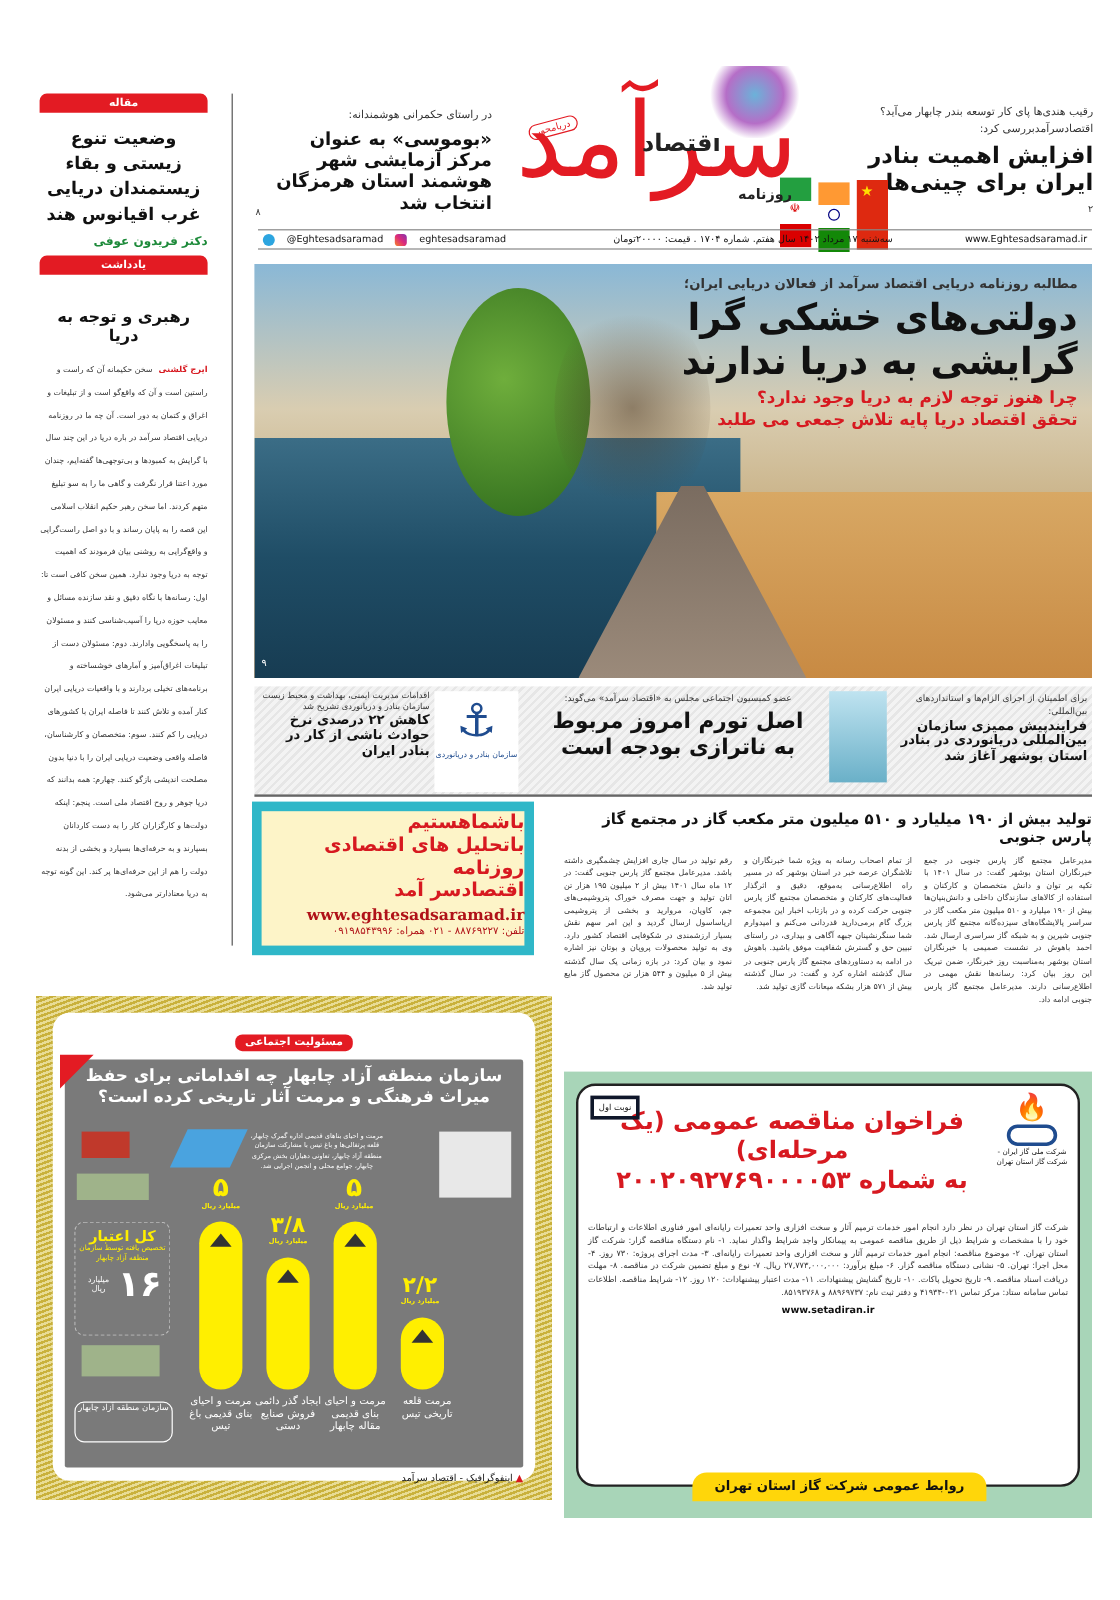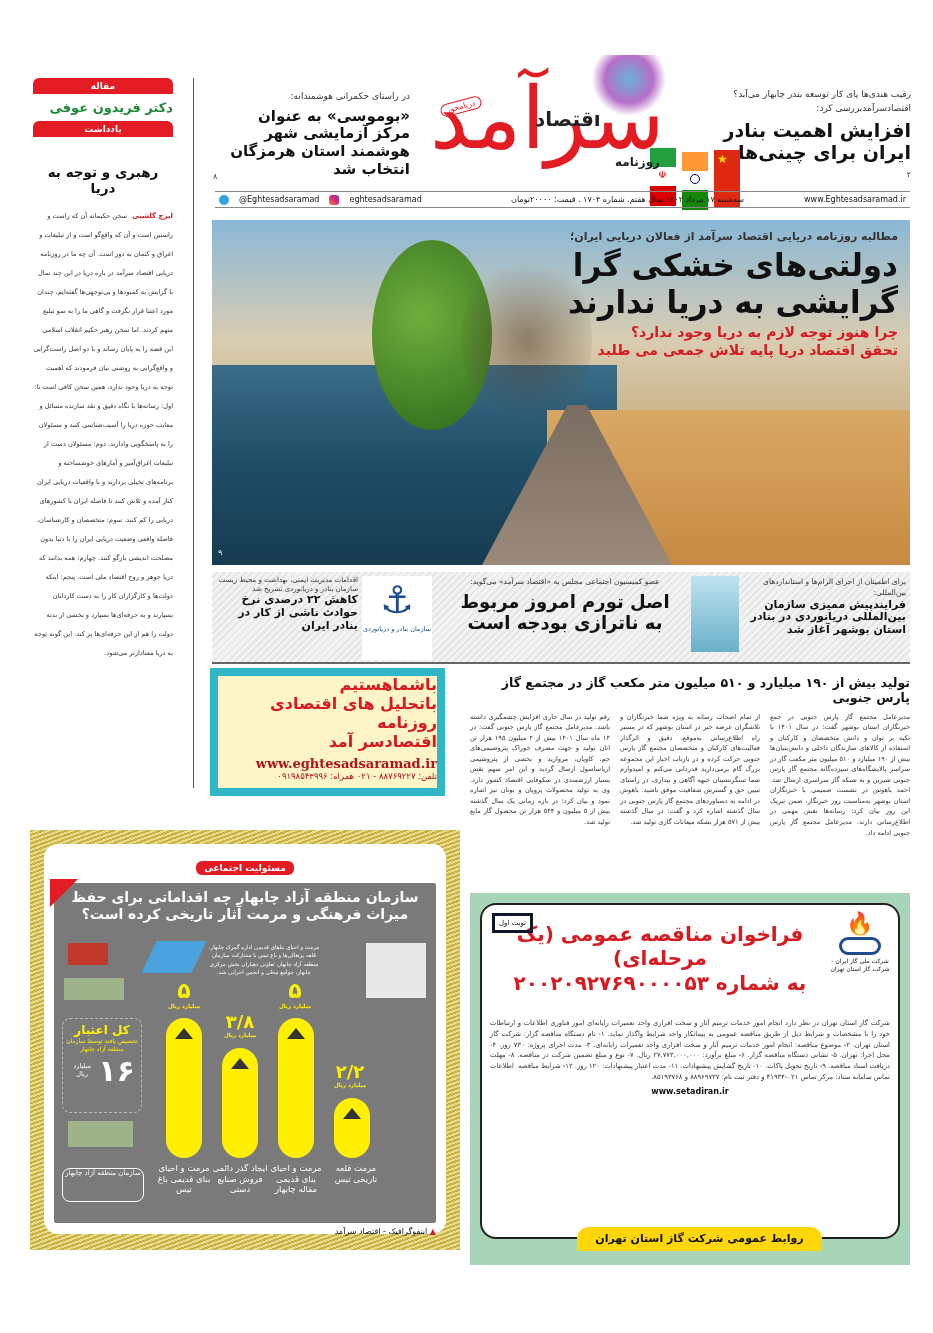--- a/index.html
+++ b/index.html
@@ -128,21 +128,22 @@
     <div style="font-size:6.5px;color:#1f4c8f">سازمان بنادر و دریانوردی</div>
   </div>
   <div class="strip-cell" style="left:6px;width:140px;text-align:right">
     <div class="kicker" style="font-size:7px;line-height:1.3">اقدامات مدیریت ایمنی، بهداشت و محیط زیست سازمان بنادر و دریانوردی تشریح شد</div>
     <div class="hl" style="font-size:11px">کاهش ۲۲ درصدی نرخ حوادث ناشی از کار در بنادر ایران</div>
   </div>
 </div>
 
 <div class="abs lcol">
   <div class="sect-bar">مقاله</div>
-  <div style="font-size:13px;color:#1d8a3a;margin-top:6px;font-weight:bold">دکتر فریدون عوفی</div>
+  <div class="hl" style="font-size:14.5px;text-align:center;margin-top:12px;line-height:1.45">وضعیت تنوع زیستی و بقاء زیستمندان دریایی غرب اقیانوس هند</div>
+  <div style="font-size:10px;color:#1d8a3a;margin-top:6px;font-weight:bold">دکتر فریدون عوفی</div>
   <div class="sect-bar" style="margin-top:6px">یادداشت</div>
   <div class="hl" style="font-size:13.5px;text-align:center;margin-top:28px">رهبری و توجه به دریا</div>
   <div style="margin-top:6px">
     <span style="font-size:7px;color:#d71920;font-weight:bold">ایرج گلشنی</span>
     <span class="body-txt">سخن حکیمانه آن که راست و راستین است و آن که واقع‌گو است و از تبلیغات و اغراق و کتمان به دور است. آن چه ما در روزنامه دریایی اقتصاد سرآمد در باره دریا در این چند سال با گرایش به کمبودها و بی‌توجهی‌ها گفته‌ایم، چندان مورد اعتنا قرار نگرفت و گاهی ما را به سو تبلیغ متهم کردند. اما سخن رهبر حکیم انقلاب اسلامی این قصه را به پایان رساند و با دو اصل راست‌گرایی و واقع‌گرایی به روشنی بیان فرمودند که اهمیت توجه به دریا وجود ندارد. همین سخن کافی است تا: اول: رسانه‌ها با نگاه دقیق و نقد سازنده مسائل و معایب حوزه دریا را آسیب‌شناسی کنند و مسئولان را به پاسخگویی وادارند. دوم: مسئولان دست از تبلیغات اغراق‌آمیز و آمارهای خوشساخته و برنامه‌های تخیلی بردارند و با واقعیات دریایی ایران کنار آمده و تلاش کنند تا فاصله ایران با کشورهای دریایی را کم کنند. سوم: متخصصان و کارشناسان، فاصله واقعی وضعیت دریایی ایران را با دنیا بدون مصلحت اندیشی بازگو کنند. چهارم: همه بدانند که دریا جوهر و روح اقتصاد ملی است. پنجم: اینکه دولت‌ها و کارگزاران کار را به دست کاردانان بسپارند و به حرفه‌ای‌ها بسپارد و بخشی از بدنه دولت را هم از این حرفه‌ای‌ها پر کند. این گونه توجه به دریا معنادارتر می‌شود.</span>
   </div>
 </div>
 <div class="vrule" style="top:78px;left:193px;height:710px"></div>
 
 <div class="abs ad">

